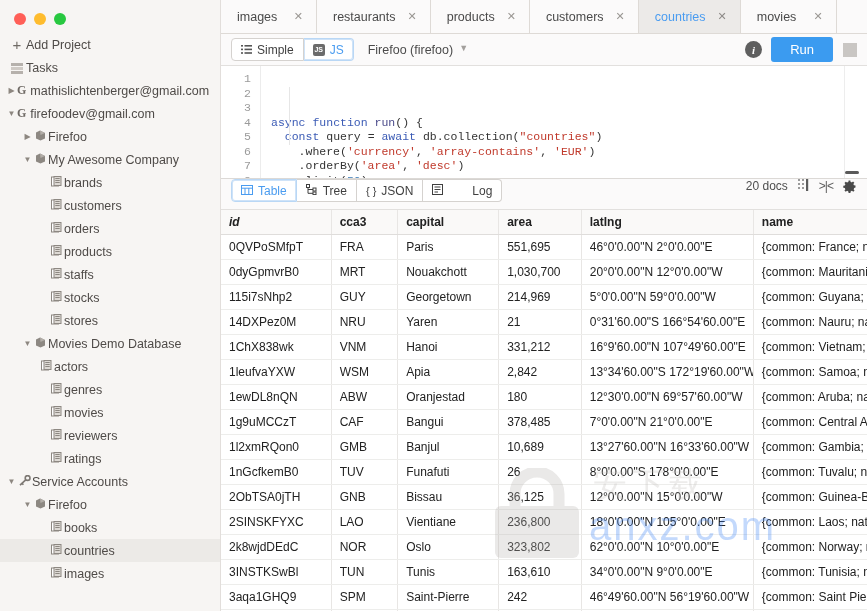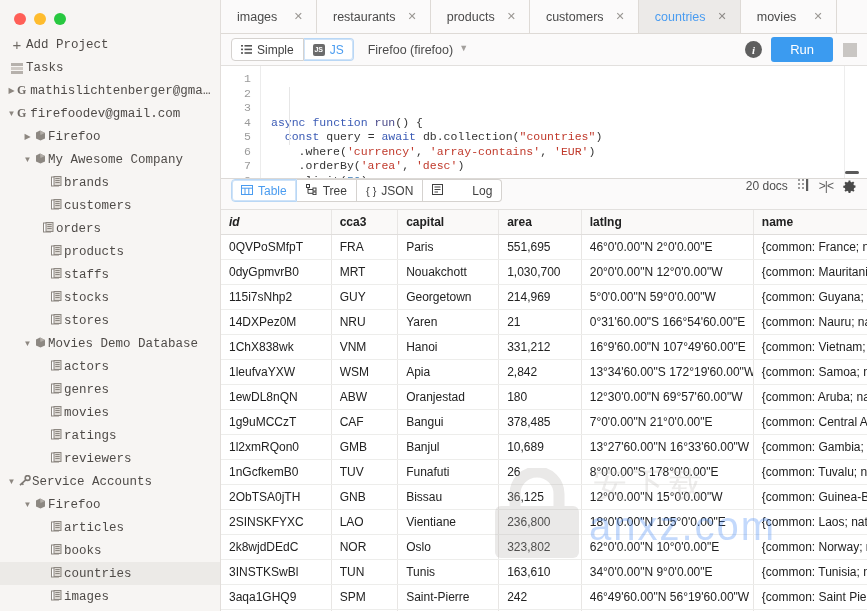--- a/index.html
+++ b/index.html
@@ -42,21 +42,21 @@
   .side-row .gl {
     font-size: 12px; color: #6f6a65; margin-right: 4px;
     font-family: "Liberation Serif", serif; font-weight: bold;
   }
   .ico-plus { font-size: 15px; color: #6f6a65; width: 18px; text-align:center; display:inline-block; font-weight: 300;}
   .ico-tasks { width: 18px; display:inline-block; text-align:center; }
   .ico-tasks svg { vertical-align: -2px; }
   .ico-db { width: 15px; display:inline-block; text-align:center; }
   .ico-coll { width: 15px; display:inline-block; text-align:center; }
   .ico-key { width: 15px; display:inline-block; text-align:center; }
-  .lbl { overflow: hidden; text-overflow: ellipsis; font-family: Liberation Mono, monospace; }
+  .lbl { overflow: hidden; text-overflow: ellipsis; }
 
   
   #main { flex: 1 1 auto; display: flex; flex-direction: column; height: 611px; background:#fff; overflow:hidden;}
 
   
   #tabbar {
     height: 36px; display: flex; align-items: stretch;
     background: #f2f0ee;
     border-bottom: 1px solid #dedad6;
     overflow: hidden;
@@ -281,21 +281,21 @@
           <span class="arrow"></span>
           <span class="ico-coll"><svg width="11" height="11" viewBox="0 0 11 11">
               <rect x="0.5" y="1" width="7" height="9" fill="#fff" stroke="#8d8882"></rect>
               <rect x="3" y="0.5" width="7" height="9" fill="#ddd9d4" stroke="#8d8882"></rect>
               <rect x="4.3" y="2" width="4.4" height="1" fill="#8d8882"></rect>
               <rect x="4.3" y="4" width="4.4" height="1" fill="#8d8882"></rect>
               <rect x="4.3" y="6" width="4.4" height="1" fill="#8d8882"></rect>
             </svg></span>
           <span class="lbl">customers</span>
         </div>
-        <div class="side-row" style="padding-left: 30px;">
+        <div class="side-row" style="padding-left: 38px;">
           <span class="arrow"></span>
           <span class="ico-coll"><svg width="11" height="11" viewBox="0 0 11 11">
               <rect x="0.5" y="1" width="7" height="9" fill="#fff" stroke="#8d8882"></rect>
               <rect x="3" y="0.5" width="7" height="9" fill="#ddd9d4" stroke="#8d8882"></rect>
               <rect x="4.3" y="2" width="4.4" height="1" fill="#8d8882"></rect>
               <rect x="4.3" y="4" width="4.4" height="1" fill="#8d8882"></rect>
               <rect x="4.3" y="6" width="4.4" height="1" fill="#8d8882"></rect>
             </svg></span>
           <span class="lbl">orders</span>
         </div>
@@ -344,21 +344,21 @@
           <span class="lbl">stores</span>
         </div>
         <div class="side-row" style="padding-left: 22px;">
           <span class="arrow">▼</span>
           <span class="ico-db"><svg width="11" height="11" viewBox="0 0 11 11">
               <path d="M1 2.5 L5 0.5 L10 3 L10 8.5 L5.5 10.5 L1 8.5 Z" fill="#8d8882"></path>
               <path d="M5 0.5 L10 3 L5.5 5 Z" fill="#b3aea8"></path>
             </svg></span>
           <span class="lbl">Movies Demo Database</span>
         </div>
-        <div class="side-row" style="padding-left: 38px;">
+        <div class="side-row" style="padding-left: 28px;">
           <span class="arrow"></span>
           <span class="ico-coll"><svg width="11" height="11" viewBox="0 0 11 11">
               <rect x="0.5" y="1" width="7" height="9" fill="#fff" stroke="#8d8882"></rect>
               <rect x="3" y="0.5" width="7" height="9" fill="#ddd9d4" stroke="#8d8882"></rect>
               <rect x="4.3" y="2" width="4.4" height="1" fill="#8d8882"></rect>
               <rect x="4.3" y="4" width="4.4" height="1" fill="#8d8882"></rect>
               <rect x="4.3" y="6" width="4.4" height="1" fill="#8d8882"></rect>
             </svg></span>
           <span class="lbl">actors</span>
         </div>
@@ -386,60 +386,49 @@
         </div>
         <div class="side-row" style="padding-left: 38px;">
           <span class="arrow"></span>
           <span class="ico-coll"><svg width="11" height="11" viewBox="0 0 11 11">
               <rect x="0.5" y="1" width="7" height="9" fill="#fff" stroke="#8d8882"></rect>
               <rect x="3" y="0.5" width="7" height="9" fill="#ddd9d4" stroke="#8d8882"></rect>
               <rect x="4.3" y="2" width="4.4" height="1" fill="#8d8882"></rect>
               <rect x="4.3" y="4" width="4.4" height="1" fill="#8d8882"></rect>
               <rect x="4.3" y="6" width="4.4" height="1" fill="#8d8882"></rect>
             </svg></span>
+          <span class="lbl">reviewers</span>
+        </div>
+        <div class="side-row" style="padding-left: 38px;">
+          <span class="arrow"></span>
+          <span class="ico-coll"><svg width="11" height="11" viewBox="0 0 11 11">
+              <rect x="0.5" y="1" width="7" height="9" fill="#fff" stroke="#8d8882"></rect>
+              <rect x="3" y="0.5" width="7" height="9" fill="#ddd9d4" stroke="#8d8882"></rect>
+              <rect x="4.3" y="2" width="4.4" height="1" fill="#8d8882"></rect>
+              <rect x="4.3" y="4" width="4.4" height="1" fill="#8d8882"></rect>
+              <rect x="4.3" y="6" width="4.4" height="1" fill="#8d8882"></rect>
+            </svg></span>
           <span class="lbl">ratings</span>
-        </div>
-        <div class="side-row" style="padding-left: 38px;">
-          <span class="arrow"></span>
-          <span class="ico-coll"><svg width="11" height="11" viewBox="0 0 11 11">
-              <rect x="0.5" y="1" width="7" height="9" fill="#fff" stroke="#8d8882"></rect>
-              <rect x="3" y="0.5" width="7" height="9" fill="#ddd9d4" stroke="#8d8882"></rect>
-              <rect x="4.3" y="2" width="4.4" height="1" fill="#8d8882"></rect>
-              <rect x="4.3" y="4" width="4.4" height="1" fill="#8d8882"></rect>
-              <rect x="4.3" y="6" width="4.4" height="1" fill="#8d8882"></rect>
-            </svg></span>
-          <span class="lbl">reviewers</span>
         </div>
         <div class="side-row" style="padding-left: 6px;">
           <span class="arrow">▼</span>
           <span class="ico-key"><svg width="12" height="11" viewBox="0 0 12 11">
               <circle cx="8.6" cy="3" r="2.4" fill="none" stroke="#7d7873" stroke-width="1.6"></circle>
               <path d="M7 4.6 L1 10.2" stroke="#7d7873" stroke-width="1.6" fill="none"></path>
               <path d="M3 8.4 L4.4 9.8" stroke="#7d7873" stroke-width="1.6"></path>
             </svg></span>
           <span class="lbl">Service Accounts</span>
         </div>
         <div class="side-row" style="padding-left: 22px;">
           <span class="arrow">▼</span>
           <span class="ico-db"><svg width="11" height="11" viewBox="0 0 11 11">
               <path d="M1 2.5 L5 0.5 L10 3 L10 8.5 L5.5 10.5 L1 8.5 Z" fill="#8d8882"></path>
               <path d="M5 0.5 L10 3 L5.5 5 Z" fill="#b3aea8"></path>
             </svg></span>
           <span class="lbl">Firefoo</span>
-        </div>
-        <div class="side-row" style="padding-left: 38px;">
-          <span class="arrow"></span>
-          <span class="ico-coll"><svg width="11" height="11" viewBox="0 0 11 11">
-              <rect x="0.5" y="1" width="7" height="9" fill="#fff" stroke="#8d8882"></rect>
-              <rect x="3" y="0.5" width="7" height="9" fill="#ddd9d4" stroke="#8d8882"></rect>
-              <rect x="4.3" y="2" width="4.4" height="1" fill="#8d8882"></rect>
-              <rect x="4.3" y="4" width="4.4" height="1" fill="#8d8882"></rect>
-              <rect x="4.3" y="6" width="4.4" height="1" fill="#8d8882"></rect>
-            </svg></span>
-          <span class="lbl">articles</span>
         </div>
         <div class="side-row" style="padding-left: 38px;">
           <span class="arrow"></span>
           <span class="ico-coll"><svg width="11" height="11" viewBox="0 0 11 11">
               <rect x="0.5" y="1" width="7" height="9" fill="#fff" stroke="#8d8882"></rect>
               <rect x="3" y="0.5" width="7" height="9" fill="#ddd9d4" stroke="#8d8882"></rect>
               <rect x="4.3" y="2" width="4.4" height="1" fill="#8d8882"></rect>
               <rect x="4.3" y="4" width="4.4" height="1" fill="#8d8882"></rect>
               <rect x="4.3" y="6" width="4.4" height="1" fill="#8d8882"></rect>
             </svg></span>

